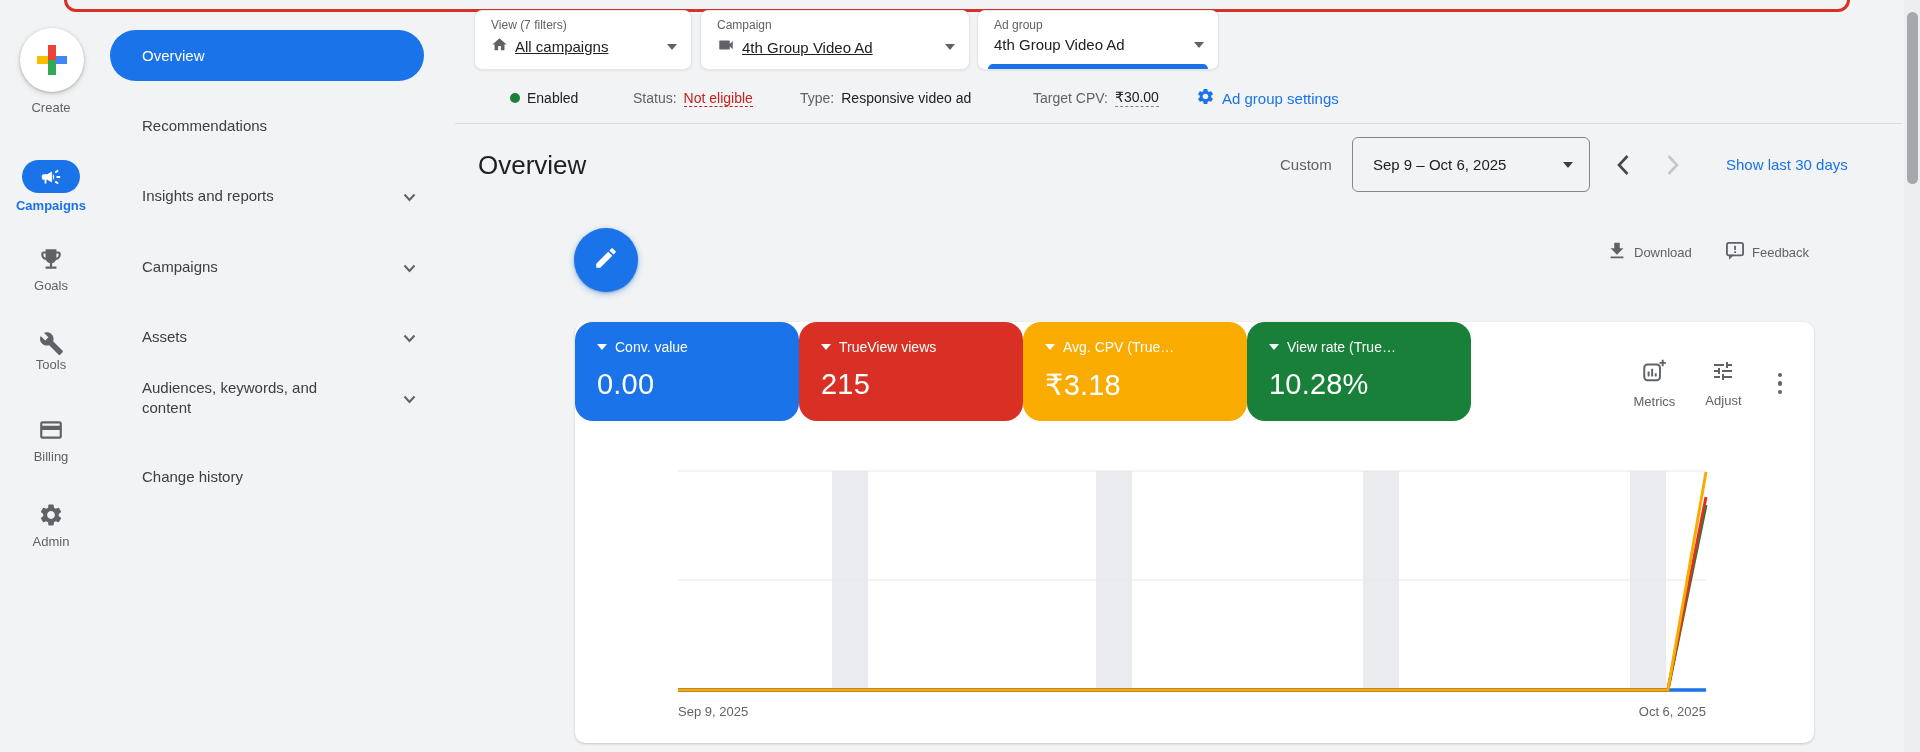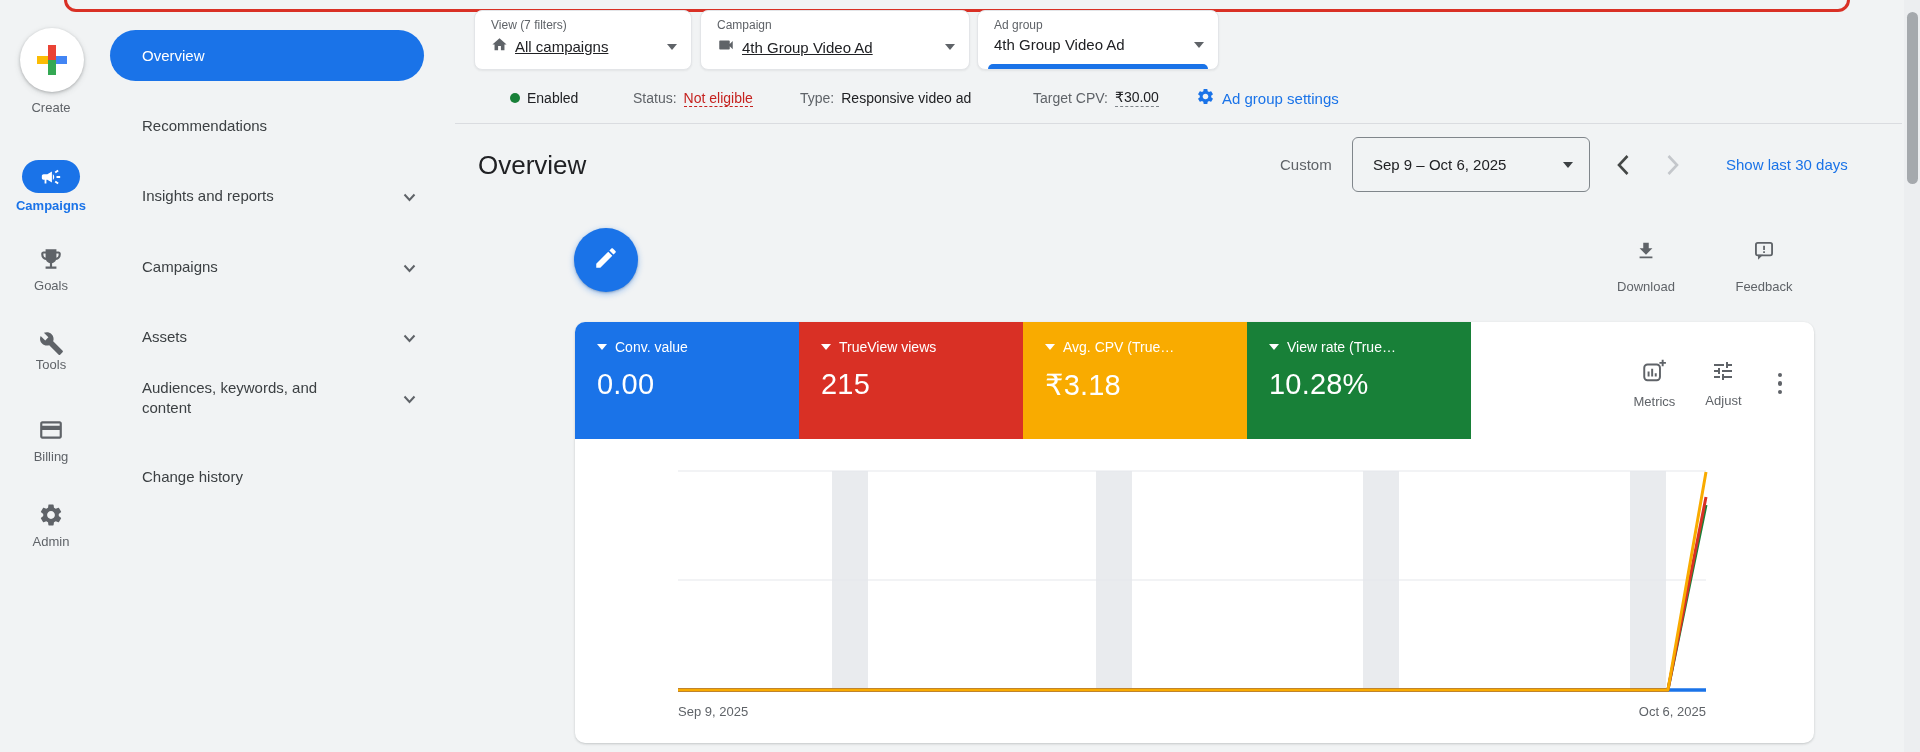--- a/index.html
+++ b/index.html
@@ -69,33 +69,33 @@
   .page-title { position:absolute; left:478px; top:150px; font-size:26px; color:#202124; }
   .date-mode { position:absolute; left:1280px; top:156px; font-size:15px; color:#5f6368; }
   .date-box { position:absolute; left:1352px; top:137px; width:238px; height:55px; border:1px solid #80868b;
     border-radius:6px; background:transparent; display:flex; align-items:center; justify-content:space-between;
     padding:0 16px 0 20px; font-size:15px; color:#202124; cursor:pointer; }
   .chev-btn { position:absolute; top:146px; width:38px; height:38px; display:flex; align-items:center;
     justify-content:center; cursor:pointer; border-radius:50%; }
   .show-last { position:absolute; left:1726px; top:156px; font-size:15px; }
 
   
-  .tool-btn { position:absolute; top:240px; width:80px; display:flex; flex-direction:column; align-items:center;
-    gap:14px; cursor:pointer; color:#5f6368; font-size:13px; }
+  .tool-btn { position:absolute; top:240px; width:80px; display:flex; flex-direction:row; align-items:center;
+    gap:6px; cursor:pointer; color:#5f6368; font-size:13px; }
 
   
   .edit-fab { position:absolute; left:574px; top:228px; width:64px; height:64px; border-radius:50%;
     background:#1a73e8; display:flex; align-items:center; justify-content:center; cursor:pointer;
     box-shadow:0 2px 6px rgba(26,115,232,.4),0 1px 2px rgba(60,64,67,.3); }
 
   
   .card { position:absolute; left:575px; top:322px; width:1239px; height:421px; background:#fff;
     border-radius:10px; box-shadow:0 1px 2px rgba(60,64,67,.15),0 1px 3px rgba(60,64,67,.1); overflow:hidden; }
   .sc-strip { position:absolute; left:0; top:0; height:123px; width:100%; display:flex; }
-  .sc { width:224px; height:117px; color:#fff; padding:17px 0 0 22px; cursor:pointer; }
+  .sc { width:224px; height:99px; color:#fff; padding:17px 0 0 22px; cursor:pointer;border-radius:18px; }
   .sc .lrow { display:flex; align-items:center; gap:8px; font-size:14px; font-weight:500; }
   .sc .val { font-size:29px; margin-top:13px; font-weight:400; letter-spacing:.2px; }
   .sc-blue { background:#1a73e8; }
   .sc-red { background:#d93025; }
   .sc-yellow { background:#f9ab00; }
   .sc-green { background:#188038; }
   .card-actions { position:absolute; right:26px; top:0; height:123px; display:flex; align-items:center; gap:30px; }
   .act { display:flex; flex-direction:column; align-items:center; gap:7px; color:#5f6368; font-size:13px; cursor:pointer; }
   .dots { display:flex; flex-direction:column; gap:4px; padding:6px; cursor:pointer; }
   .dots i { width:4.5px; height:4.5px; border-radius:50%; background:#5f6368; }

